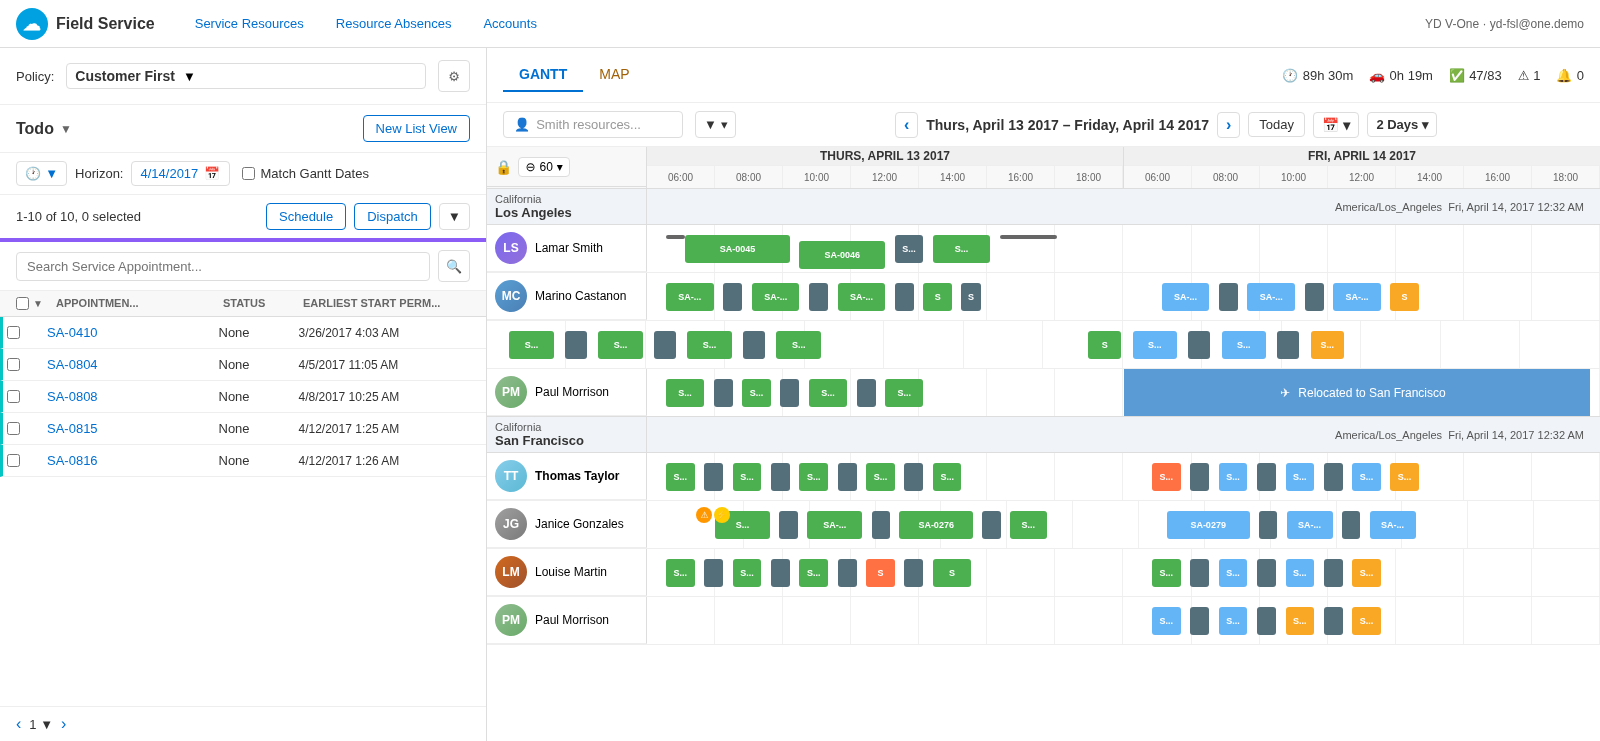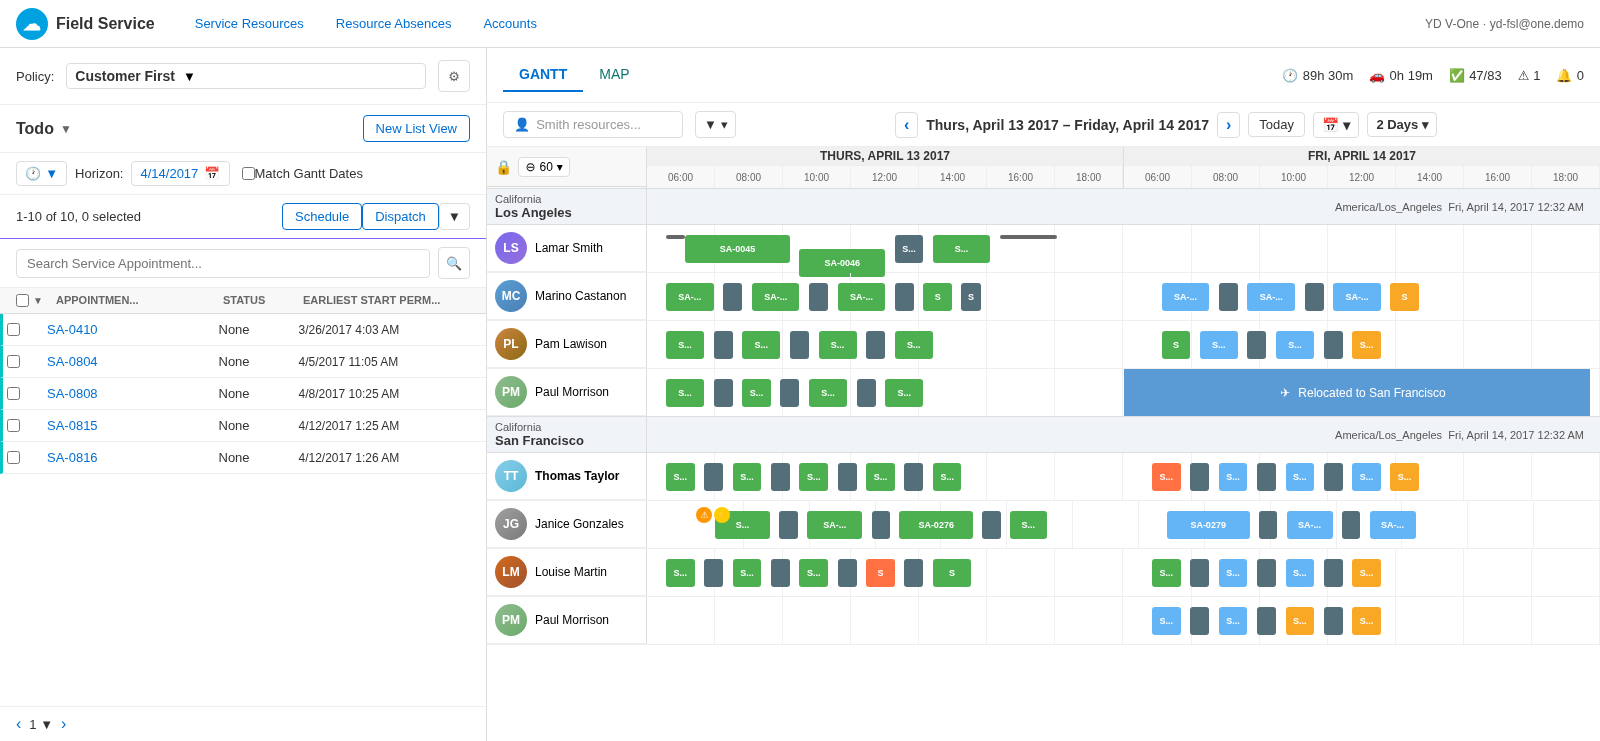--- a/index.html
+++ b/index.html
@@ -125,27 +125,28 @@
     .horizon-date {
       border: 1px solid #ddd;
       border-radius: 4px;
       padding: 4px 8px;
       display: flex;
       align-items: center;
       gap: 6px;
       color: #0070d2;
       font-size: 13px;
     }
-    .match-dates { display: flex; align-items: center; font-size: 13px; color: #333; margin-left: 4px; }
+    .match-dates { display: flex; align-items: center; gap: 6px; font-size: 13px; color: #333; margin-left: 4px; }
 
     .list-controls {
       display: flex;
       align-items: center;
       padding: 8px 16px;
-      border-bottom: 1px solid #8b5cf6;
+      border-bottom: 4px solid #8b5cf6;
+      gap: 8px;
     }
     .list-count { color: #333; font-size: 13px; flex: 1; }
     .schedule-btn, .dispatch-btn {
       border: 1px solid #0070d2;
       border-radius: 4px;
       padding: 5px 12px;
       color: #0070d2;
       background: #fff;
       cursor: pointer;
       font-size: 13px;
@@ -230,21 +231,21 @@
       display: flex;
       align-items: center;
       padding: 10px 16px;
       border-bottom: 1px solid #eee;
       gap: 16px;
     }
     .gantt-tabs { display: flex; gap: 0; }
     .gantt-tab {
       padding: 8px 16px;
       cursor: pointer;
-      color: #0f766e;
+      color: #a16207;
       font-size: 14px;
       border-bottom: 2px solid transparent;
     }
     .gantt-tab.active { border-bottom: 2px solid #0070d2; color: #0070d2; font-weight: 600; }
     .gantt-stats { margin-left: auto; display: flex; align-items: center; gap: 16px; color: #333; font-size: 13px; }
     .stat-item { display: flex; align-items: center; gap: 4px; }
 
     .gantt-controls {
       display: flex;
       align-items: center;
@@ -639,21 +640,21 @@
 
           <div style="display:flex;height:48px;border-bottom:1px solid #eee;">
             <div class="gantt-row-name">
               <div class="avatar ls">LS</div>
               <span class="resource-name">Lamar Smith</span>
             </div>
             <div style="flex:1;position:relative;background:repeating-linear-gradient(90deg,transparent,transparent calc(100%/14 - 1px),#f0f0f0 calc(100%/14 - 1px),#f0f0f0 calc(100%/14));">
 
               <div style="position:absolute;left:2%;top:10px;width:2%;height:4px;background:#666;border-radius:2px;"></div>
               <div class="task-bar bar-green" style="left:4%;width:11%;top:10px;">SA-0045</div>
-              <div class="task-bar bar-green" style="left:16%;width:9%;top:24px;">SA-0046</div>
+              <div class="task-bar bar-green" style="left:16%;width:9%;top:16px;">SA-0046</div>
               <div class="task-bar bar-dark" style="left:26%;width:3%;top:10px;">S...</div>
               <div class="task-bar bar-green" style="left:30%;width:6%;top:10px;">S...</div>
               <div style="position:absolute;left:37%;top:10px;width:6%;height:4px;background:#666;border-radius:2px;"></div>
             </div>
           </div>
 
           <div style="display:flex;height:48px;border-bottom:1px solid #eee;">
             <div class="gantt-row-name">
               <div class="avatar mc">MC</div>
               <span class="resource-name">Marino Castanon</span>
@@ -671,24 +672,20 @@
               <div class="task-bar bar-blue-light" style="left:54%;width:5%;top:10px;">SA-...</div>
               <div class="task-bar bar-dark" style="left:60%;width:2%;top:10px;"></div>
               <div class="task-bar bar-blue-light" style="left:63%;width:5%;top:10px;">SA-...</div>
               <div class="task-bar bar-dark" style="left:69%;width:2%;top:10px;"></div>
               <div class="task-bar bar-blue-light" style="left:72%;width:5%;top:10px;">SA-...</div>
               <div class="task-bar bar-yellow" style="left:78%;width:3%;top:10px;">S</div>
             </div>
           </div>
 
           <div style="display:flex;height:48px;border-bottom:1px solid #eee;">
-            <div class="gantt-row-name">
-              <div class="avatar pl">PL</div>
-              <span class="resource-name">Pam Lawison</span>
-            </div>
             <div style="flex:1;position:relative;background:repeating-linear-gradient(90deg,transparent,transparent calc(100%/14 - 1px),#f0f0f0 calc(100%/14 - 1px),#f0f0f0 calc(100%/14));">
               <div class="task-bar bar-green" style="left:2%;width:4%;top:10px;">S...</div>
               <div class="task-bar bar-dark" style="left:7%;width:2%;top:10px;"></div>
               <div class="task-bar bar-green" style="left:10%;width:4%;top:10px;">S...</div>
               <div class="task-bar bar-dark" style="left:15%;width:2%;top:10px;"></div>
               <div class="task-bar bar-green" style="left:18%;width:4%;top:10px;">S...</div>
               <div class="task-bar bar-dark" style="left:23%;width:2%;top:10px;"></div>
               <div class="task-bar bar-green" style="left:26%;width:4%;top:10px;">S...</div>
 
               <div class="task-bar bar-green" style="left:54%;width:3%;top:10px;">S</div>

